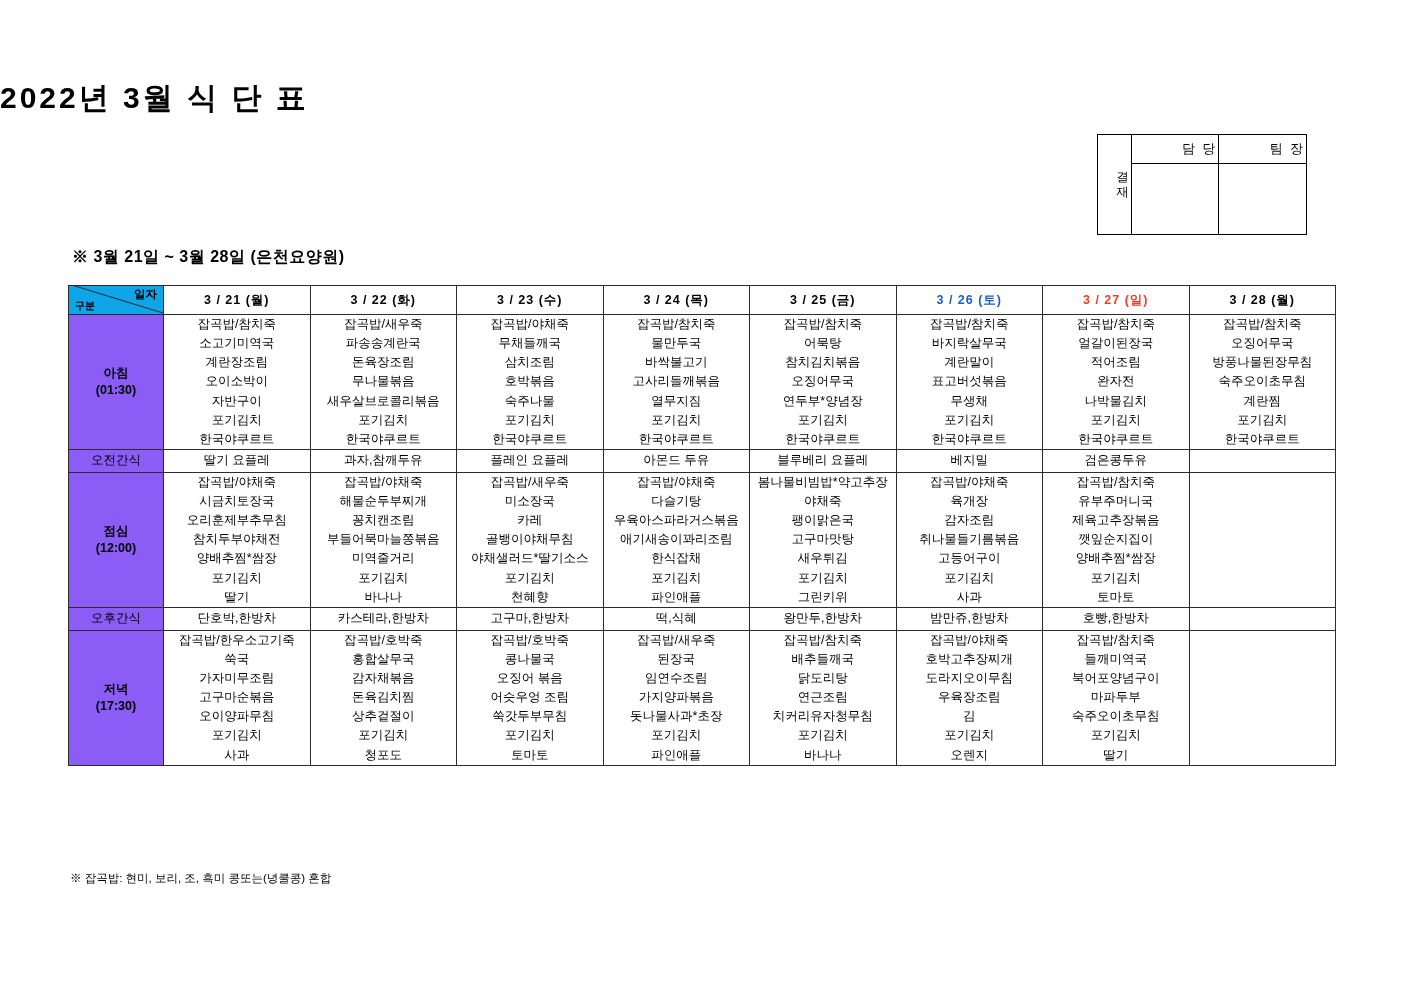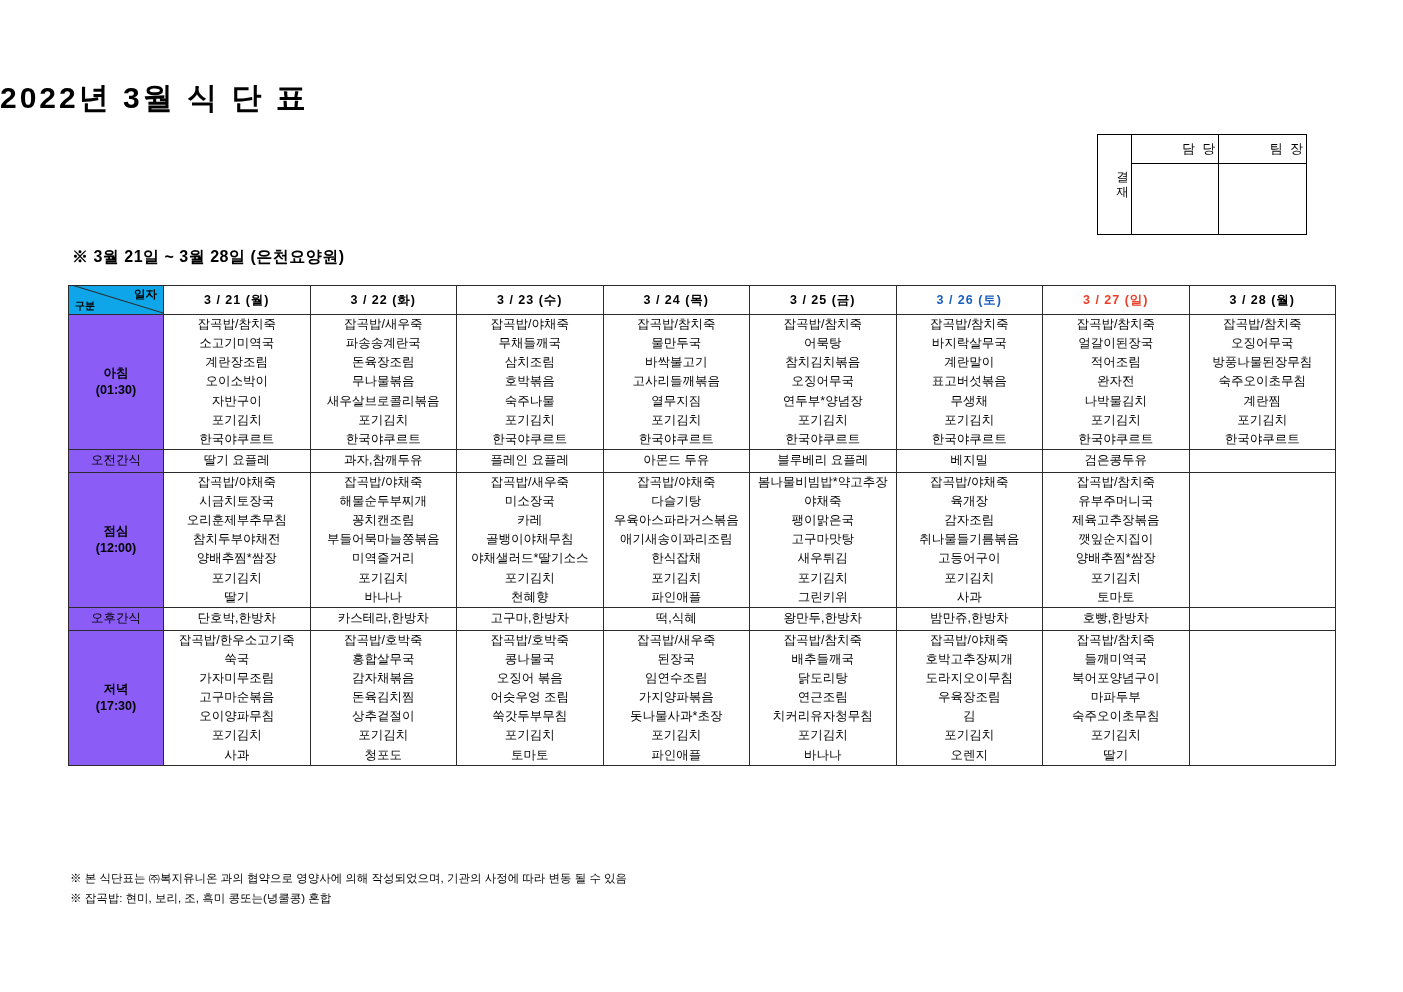--- a/index.html
+++ b/index.html
@@ -451,15 +451,14 @@
           </td>
           <td class="meal-cell">
             <span class="line"></span>
           </td>
         </tr>
       </tbody>
   </table>
 </div>
 
 <div class="notes">
-  <div>※ 본 식단표는 ㈜복지유니온 과의 협약으로 영양사에 의해 작성되었으며, 기관의 사정에 따라 변동 될 수 있음</div>
   <div>※ 잡곡밥: 현미, 보리, 조, 흑미 콩또는(녕쿨콩) 혼합</div>
 </div>
 
 </body></html>

